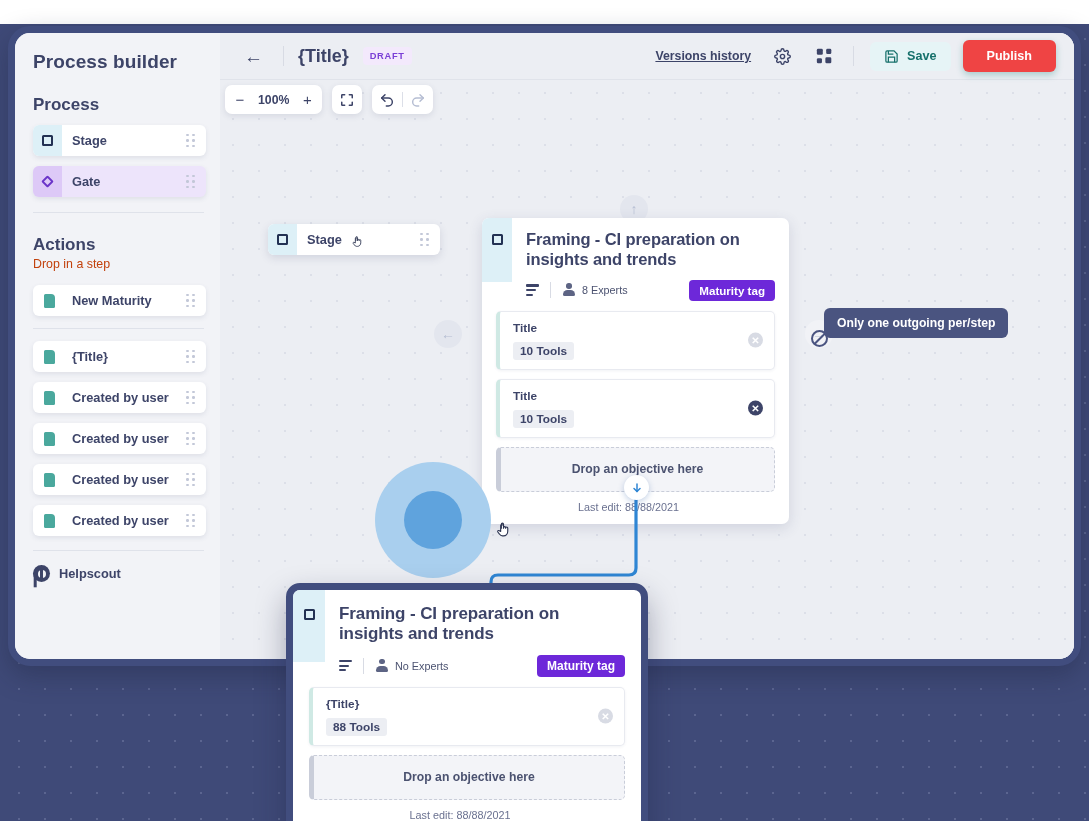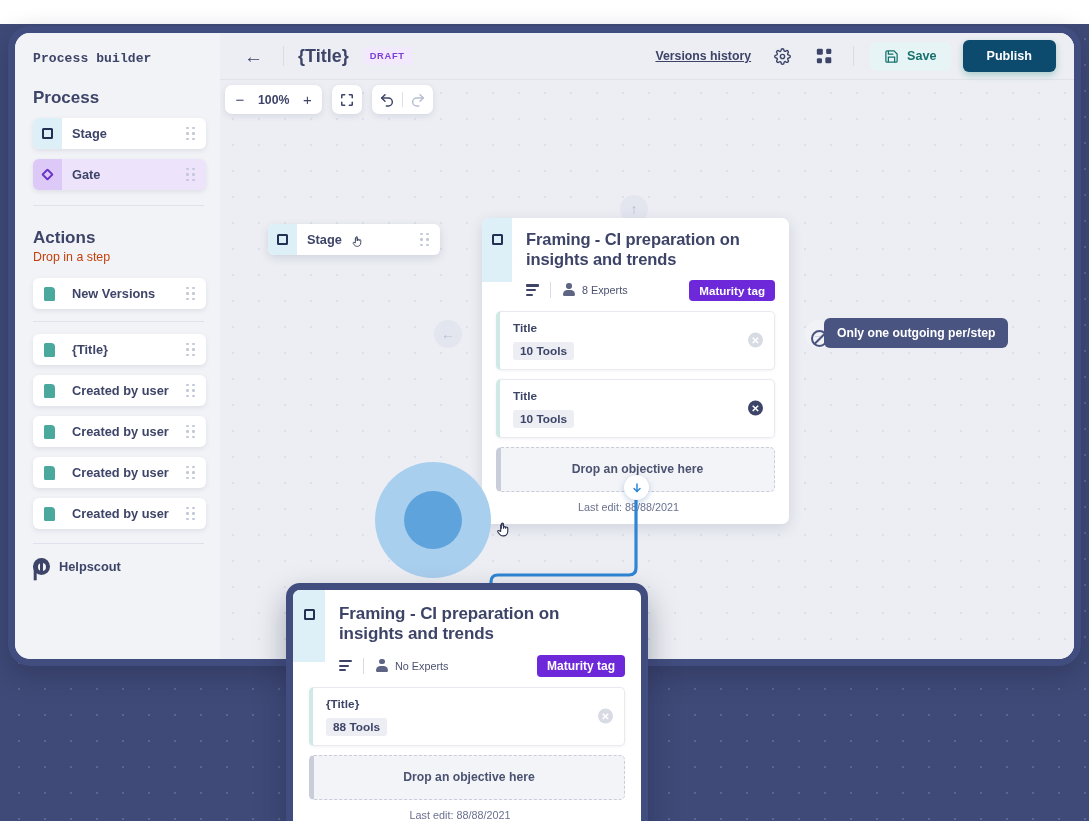--- a/index.html
+++ b/index.html
@@ -47,25 +47,24 @@
   #sidebar {
     width: 205px;
     height: 100%;
     background: #f2f3f7;
     padding: 18px 14px 0 18px;
     flex: 0 0 205px;
     position: relative;
     z-index: 5;
   }
   .sb-title {
-    font-size: 13px;
+    font-size: 19px;
     font-weight: bold;
     color: #3d4468;
     letter-spacing: .1px;
-    font-family: Liberation Mono, monospace;
   }
   .sb-sub {
     font-size: 12.4px;
     color: #5d6484;
     line-height: 1.32;
     margin-top: 3px;
   }
   .sb-section {
     font-size: 17px;
     font-weight: bold;
@@ -183,21 +182,21 @@
     width: 22px; height: 22px;
   }
   #save-btn {
     display: flex; align-items: center; gap: 8px;
     background: #e6f4f6; color: #16706b;
     font-size: 12.6px; font-weight: bold;
     padding: 7px 14px; border-radius: 6px;
     margin-left: 8px; cursor: pointer;
   }
   #publish-btn {
-    background: #0c4a6e; color: #ffffff;
+    background: #ef4444; color: #ffffff;
     font-size: 12.6px; font-weight: bold;
     padding: 9px 24px; border-radius: 6px;
     margin-left: 12px; cursor: pointer;
     box-shadow: 0 3px 7px rgba(13,125,116,.3);
   }
 
   
   #canvas {
     flex: 1;
     position: relative;
@@ -269,21 +268,21 @@
     position: absolute; left: 591px; top: 250px;
     width: 17px; height: 17px; border-radius: 50%;
     border: 2px solid #4a5480; z-index: 4;
   }
   #no-entry-icon::after {
     content:""; position:absolute; left:-1.5px; top: 5.3px;
     width: 17px; height: 2px; background: #4a5480;
     transform: rotate(-45deg);
   }
   #tooltip {
-    position: absolute; left: 604px; top: 238px;
+    position: absolute; left: 604px; top: 228px;
     background: #4a5480; color: #ffffff;
     font-size: 12.2px; font-weight: bold;
     padding: 8px 13px; border-radius: 6px;
     white-space: nowrap; z-index: 5;
   }
 
   
   #step-card {
     position: absolute; left: 262px; top: 138px;
     width: 307px;
@@ -455,21 +454,21 @@
 
     <div class="sb-divider"></div>
 
     <div class="sb-section">Actions</div>
     <div class="sb-section-sub">Drop in a step</div>
 
     <div class="sb-item action" style="margin-top:14px;">
       <span class="chip">
           <span class="doc-icon"></span>
         </span>
-      <span class="lbl">New Versions</span>
+      <span class="lbl">New Maturity</span>
       <span class="grip">
           <i></i>
           <i></i>
           <i></i>
           <i></i>
           <i></i>
           <i></i>
         </span>
     </div>
 

